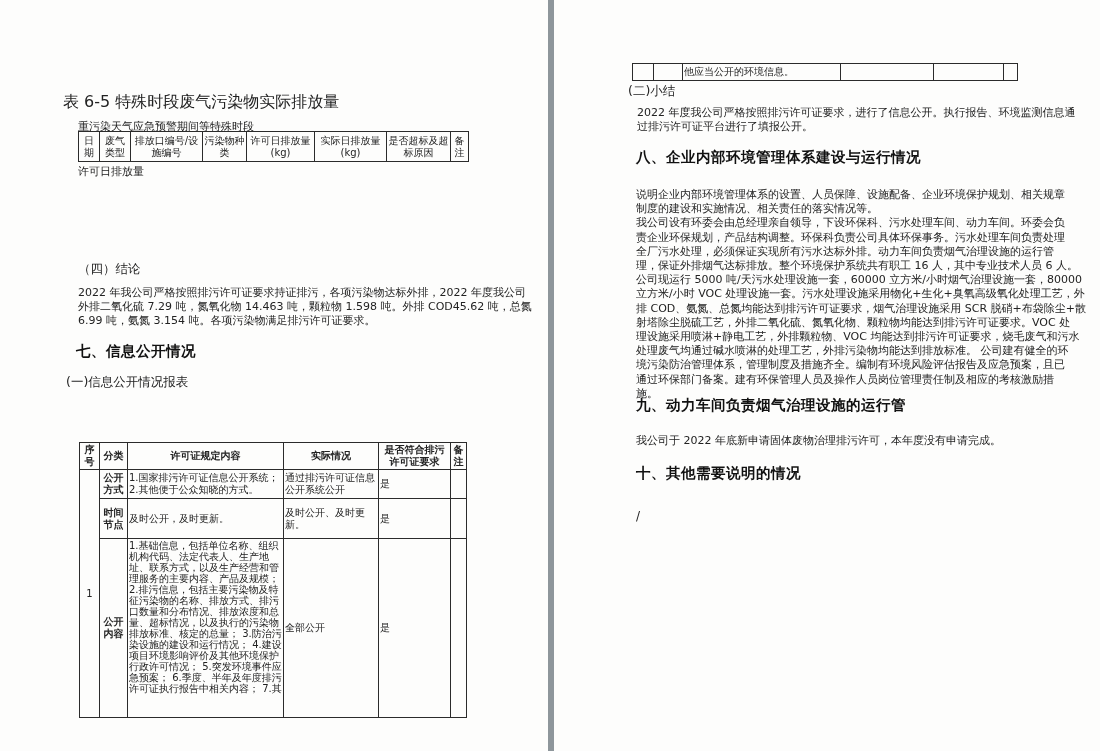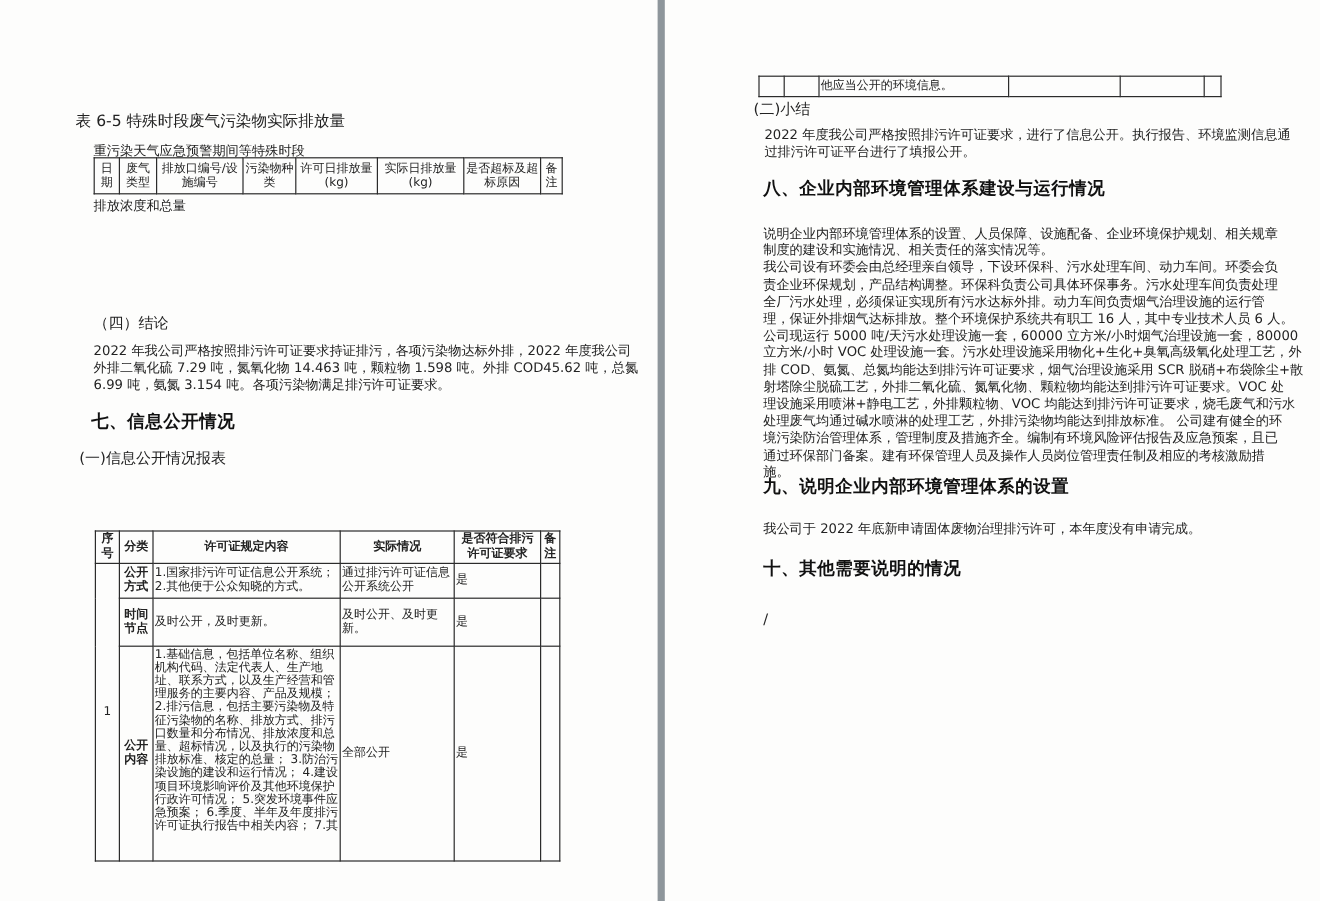--- a/index.html
+++ b/index.html
@@ -11,21 +11,21 @@
   .canvas {
     position:relative;
     width:1100px; height:751px;
     background:#fdfdfc;
     overflow:hidden;
     color:#1c1c1c;
   }
   .abs { position:absolute; }
   .pre { white-space:pre-line; }
   .body-text { font-size:11px; line-height:14.2px; color:#222; }
-  .caption { font-size:13px; color:#222; }
+  .caption { font-size:16px; color:#222; }
   .h-major { font-size:14.5px; font-weight:bold; letter-spacing:0.5px; color:#111; }
   .h-minor { font-size:12.5px; color:#222; }
   .divider {
     position:absolute; top:0; bottom:0;
     width:6px; background:#8e969b;
   }
   table { border-collapse:collapse; table-layout:fixed; }
   td, th {
     border:1px solid #2b2b2b;
     font-size:10px; line-height:12px;
@@ -70,21 +70,21 @@
         <th>排放口编号/设施编号</th>
         <th>污染物种类</th>
         <th>许可日排放量(kg)</th>
         <th>实际日排放量(kg)</th>
         <th>是否超标及超标原因</th>
         <th>备注</th>
       </tr>
     </tbody>
       </table>
 
-    <div class="abs body-text" style="left:78px; top:165px;">排放浓度和总量</div>
+    <div class="abs body-text" style="left:78px; top:165px;">许可日排放量</div>
 
 
     <div class="abs h-minor" style="left:78px; top:261px;">（四）结论</div>
 
     <div class="abs body-text pre" style="left:78px; top:286px; width:472px;">2022 年我公司严格按照排污许可证要求持证排污，各项污染物达标外排，2022 年度我公司
 外排二氧化硫 7.29 吨，氮氧化物 14.463 吨，颗粒物 1.598 吨。外排 COD45.62 吨，总氮
 6.99 吨，氨氮 3.154 吨。各项污染物满足排污许可证要求。</div>
 
     <div class="abs h-major" style="left:76px; top:342px;">七、信息公开情况</div>
 
@@ -178,21 +178,21 @@
 公司现运行 5000 吨/天污水处理设施一套，60000 立方米/小时烟气治理设施一套，80000
 立方米/小时 VOC 处理设施一套。污水处理设施采用物化+生化+臭氧高级氧化处理工艺，外
 排 COD、氨氮、总氮均能达到排污许可证要求，烟气治理设施采用 SCR 脱硝+布袋除尘+散
 射塔除尘脱硫工艺，外排二氧化硫、氮氧化物、颗粒物均能达到排污许可证要求。VOC 处
 理设施采用喷淋+静电工艺，外排颗粒物、VOC 均能达到排污许可证要求，烧毛废气和污水
 处理废气均通过碱水喷淋的处理工艺，外排污染物均能达到排放标准。 公司建有健全的环
 境污染防治管理体系，管理制度及措施齐全。编制有环境风险评估报告及应急预案，且已
 通过环保部门备案。建有环保管理人员及操作人员岗位管理责任制及相应的考核激励措
 施。</div>
 
-    <div class="abs h-major" style="left:82px; top:396px;">九、说明企业内部环境管理体系的设置</div>
+    <div class="abs h-major" style="left:82px; top:396px;">九、动力车间负责烟气治理设施的运行管</div>
 
     <div class="abs body-text" style="left:82px; top:434px; width:466px;">我公司于 2022 年底新申请固体废物治理排污许可，本年度没有申请完成。</div>
 
     <div class="abs h-major" style="left:82px; top:464px;">十、其他需要说明的情况</div>
 
     <div class="abs body-text" style="left:82px; top:509px; width:466px; font-size:12px;">/</div>
   </div>
 
 </div>
 

